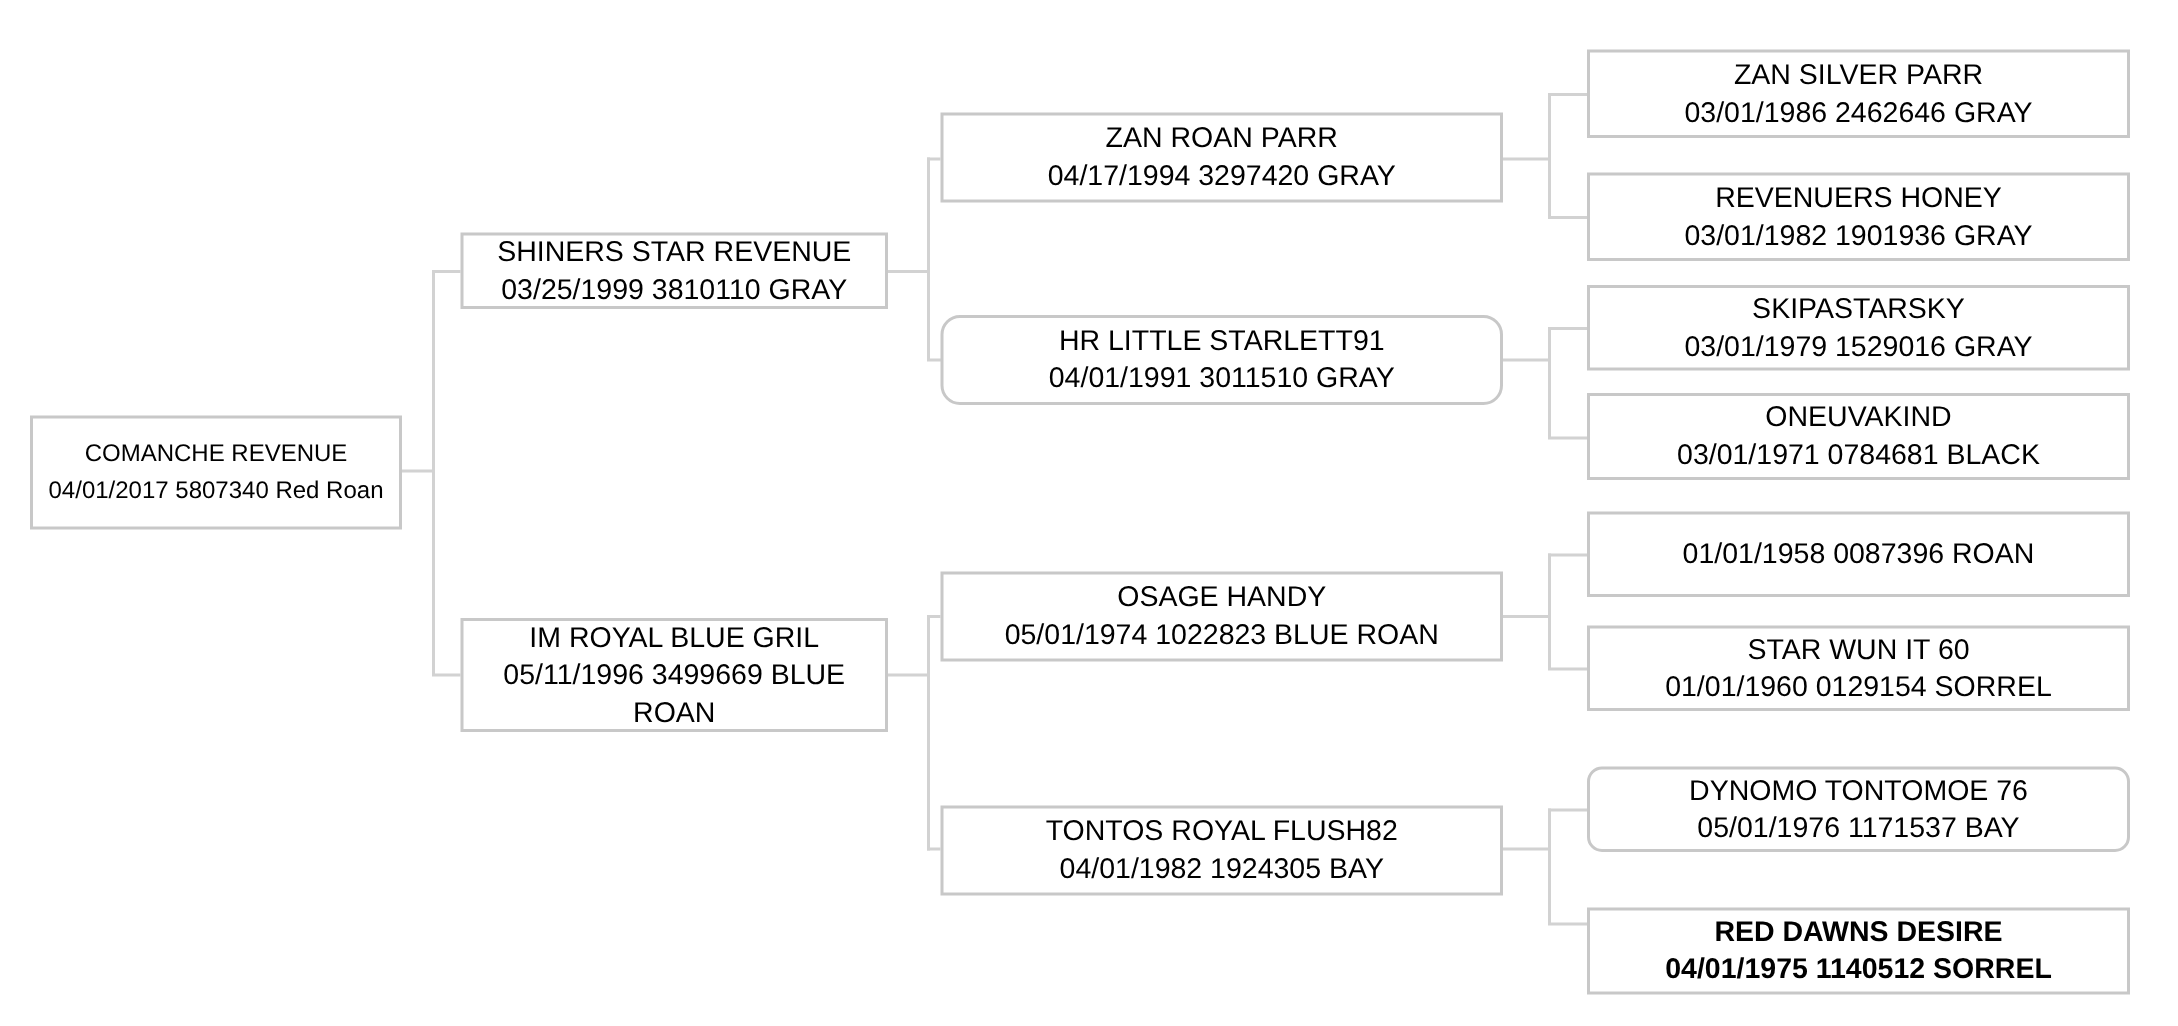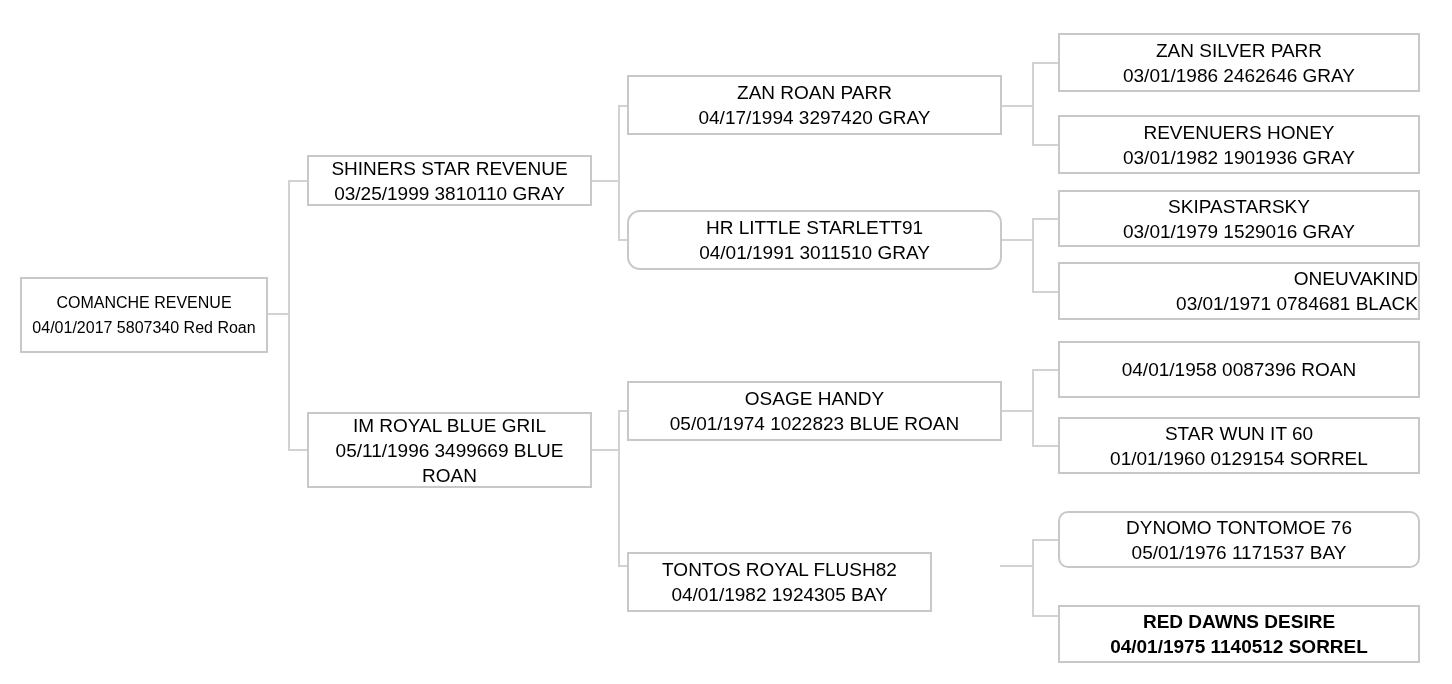--- a/index.html
+++ b/index.html
@@ -128,47 +128,47 @@
   <div class="node gen3" style="left:627px; top:210px; width:375px; height:60px;border-radius:13px;">
     <span class="nm">HR LITTLE STARLETT91</span>
     <span class="dt">04/01/1991 3011510 GRAY</span>
   </div>
 
   <div class="node gen3" style="left:627px; top:381px; width:375px; height:60px;">
     <span class="nm">OSAGE HANDY</span>
     <span class="dt">05/01/1974 1022823 BLUE ROAN</span>
   </div>
 
-  <div class="node gen3" style="left:627px; top:552px; width:305px; height:60px;">
+  <div class="node gen3" style="left:627px; top:537px; width:375px; height:60px;">
     <span class="nm">TONTOS ROYAL FLUSH82</span>
     <span class="dt">04/01/1982 1924305 BAY</span>
   </div>
 
   <div class="node gen4" style="left:1058px; top:33px; width:362px; height:59px;">
     <span class="nm">ZAN SILVER PARR</span>
     <span class="dt">03/01/1986 2462646 GRAY</span>
   </div>
 
   <div class="node gen4" style="left:1058px; top:115px; width:362px; height:59px;">
     <span class="nm">REVENUERS HONEY</span>
     <span class="dt">03/01/1982 1901936 GRAY</span>
   </div>
 
   <div class="node gen4" style="left:1058px; top:190px; width:362px; height:57px;">
     <span class="nm">SKIPASTARSKY</span>
     <span class="dt">03/01/1979 1529016 GRAY</span>
   </div>
 
-  <div class="node gen4" style="left:1058px; top:262px; width:362px; height:58px;text-align:right;">
+  <div class="node gen4" style="left:1058px; top:262px; width:362px; height:58px;">
     <span class="nm">ONEUVAKIND</span>
     <span class="dt">03/01/1971 0784681 BLACK</span>
   </div>
 
   <div class="node gen4" style="left:1058px; top:341px; width:362px; height:57px;">
-    <span class="dt">04/01/1958 0087396 ROAN</span>
+    <span class="dt">01/01/1958 0087396 ROAN</span>
   </div>
 
   <div class="node gen4" style="left:1058px; top:417px; width:362px; height:57px;">
     <span class="nm">STAR WUN IT      60</span>
     <span class="dt">01/01/1960 0129154 SORREL</span>
   </div>
 
   <div class="node gen4" style="left:1058px; top:511px; width:362px; height:57px;border-radius:10px;">
     <span class="nm">DYNOMO TONTOMOE   76</span>
     <span class="dt">05/01/1976 1171537 BAY</span>

